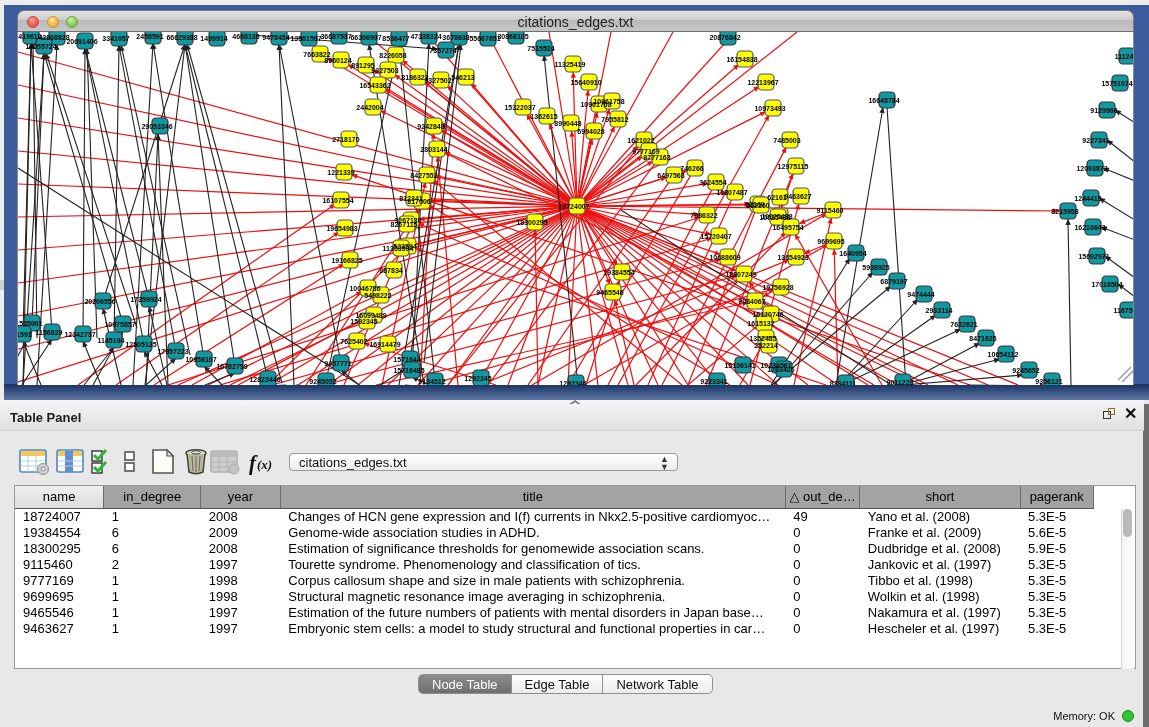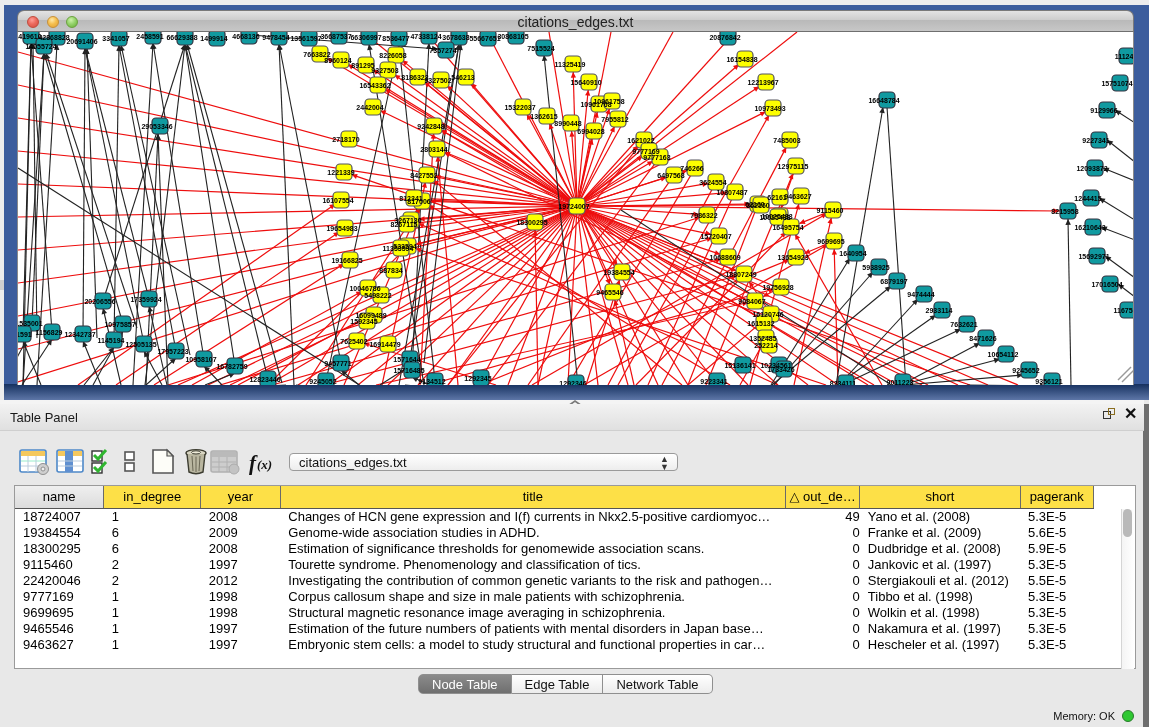--- a/index.html
+++ b/index.html
@@ -13,34 +13,34 @@
 .title { position:absolute; width:100%; text-align:center; top:3px; font-size:14px; color:#222; }
 .tl { position:absolute; top:4.5px; width:12px; height:12px; border-radius:50%; }
 .tl.r { left:9px; background:radial-gradient(circle at 40% 30%, #ff9d96, #ec6a5e 45%, #d24b3e); border:1px solid #c14a3c; }
 .tl.y { left:28.5px; background:radial-gradient(circle at 40% 30%, #ffe9a8, #f5bf4f 45%, #df9f33); border:1px solid #c89038; }
 .tl.g { left:48px; background:radial-gradient(circle at 40% 30%, #cdf2a9, #95d36c 45%, #65ae33); border:1px solid #6aa23e; }
 .canvas { position:absolute; left:0; top:22px; width:1117px; height:353px; background:#fff; overflow:hidden; border-left:1px solid #8a8a8a; border-right:1px solid #8a8a8a; }
 .notch { position:absolute; left:0px; top:280px; width:4px; height:10px; background:#cfcfcf; }
 
 .panel { position:absolute; left:0; top:400px; width:1149px; height:327px; background:#e8e8e8; }
 .rstrip { position:absolute; right:0; top:4px; width:6px; height:323px; background:#6e6e6e; }
-.pbar { position:absolute; left:0; top:4px; width:1144px; height:27px; background:linear-gradient(#f2f2f2,#e0e0e0); border-bottom:1px solid #cfcfcf; }
+.pbar { position:absolute; left:0; top:4px; width:1144px; height:27px; background:linear-gradient(#f2f2f2,#e0e0e0); border-bottom:1px solid #cfcfcf;font-weight:bold; }
 .pbar .t { position:absolute; left:10px; top:6px; font-size:13px; color:#1a1a1a; }
 .closex { position:absolute; left:1124px; top:4px; font-size:16px; font-weight:bold; color:#111; }
 .dockic { position:absolute; left:1103px; top:8px; width:12px; height:11px; }
 .toolbar { position:absolute; left:0; top:31px; width:1144px; height:48px; }
 .combo { position:absolute; left:289px; top:53px; width:389px; height:18px; background:linear-gradient(#ffffff,#ededed); border:1px solid #9a9a9a; border-radius:4px; font-size:13px; color:#111; padding:1px 0 0 9px; }
 .combo .ud { position:absolute; right:8px; top:1px; font-size:9px; color:#333; line-height:8px; }
 .tablewrap { position:absolute; left:14px; top:85px; width:1122px; height:184px; background:#fff; border:1px solid #9a9a9a; }
 table.grid { border-collapse:collapse; font-size:13px; table-layout:fixed; width:1079px;padding-left:28px; }
-table.grid th { height:22px; font-weight:normal; font-size:13px; background:#fde047; border-right:1px solid #6a6a6a; border-bottom:1px solid #555; padding:0; }
+table.grid th { height:22px; font-weight:normal; font-size:13px; background:#a3a3a3; border-right:1px solid #6a6a6a; border-bottom:1px solid #555; padding:0; }
 table.grid th.first { background:linear-gradient(#efefef,#dcdcdc); }
 table.grid td { height:16px; padding:0 0 0 8px; white-space:nowrap; overflow:hidden; color:#000; }
 td.c1 { width:79px; } td.c2 { width:87px; } td.c3 { width:70px; } td.c4 { width:487px; }
-td.c5 { width:65px; padding-left:4px;text-align:right; } td.c6 { width:149px; } td.c7 { width:85px; }
+td.c5 { width:65px; padding-left:4px; } td.c6 { width:149px; } td.c7 { width:85px; }
 .vscroll { position:absolute; right:1px; top:23px; width:13px; height:160px; background:linear-gradient(90deg,#f4f4f4,#ffffff); border-left:1px solid #d5d5d5; }
 .vthumb { position:absolute; right:2px; top:0px; width:9px; height:28px; background:#b9b9b9; border-radius:5px; }
 .tabs { position:absolute; left:418px; top:274px; height:20px; display:flex; font-size:13px; }
 .tabs .seg { padding:2px 13px 0; border:1px solid #8f8f8f; border-left:none; background:linear-gradient(#ffffff,#ececec); color:#111; }
 .tabs .seg.sel { background:linear-gradient(#8b8b8b,#6f6f6f); color:#fff; border-left:1px solid #8f8f8f; border-radius:5px 0 0 5px; }
 .tabs .seg.last { border-radius:0 5px 5px 0; }
 .status { position:absolute; right:34px; top:310px; font-size:11px; color:#111; }
 .memdot { position:absolute; right:15px; top:310px; width:12px; height:12px; border-radius:50%; background:#2fc832; border:1px solid #2a7a2c; }
 </style></head><body>
 <div class="desktop">
@@ -879,29 +879,20 @@
 <tr>
             <td class="c1">9115460</td>
             <td class="c2">2</td>
             <td class="c3">1997</td>
             <td class="c4">Tourette syndrome. Phenomenology and classification of tics.</td>
             <td class="c5">0</td>
             <td class="c6">Jankovic et al. (1997)</td>
             <td class="c7">5.3E-5</td>
           </tr>
 <tr>
-            <td class="c1">22420046</td>
-            <td class="c2">2</td>
-            <td class="c3">2012</td>
-            <td class="c4">Investigating the contribution of common genetic variants to the risk and pathogen…</td>
-            <td class="c5">0</td>
-            <td class="c6">Stergiakouli et al. (2012)</td>
-            <td class="c7">5.5E-5</td>
-          </tr>
-<tr>
             <td class="c1">9777169</td>
             <td class="c2">1</td>
             <td class="c3">1998</td>
             <td class="c4">Corpus callosum shape and size in male patients with schizophrenia.</td>
             <td class="c5">0</td>
             <td class="c6">Tibbo et al. (1998)</td>
             <td class="c7">5.3E-5</td>
           </tr>
 <tr>
             <td class="c1">9699695</td>

